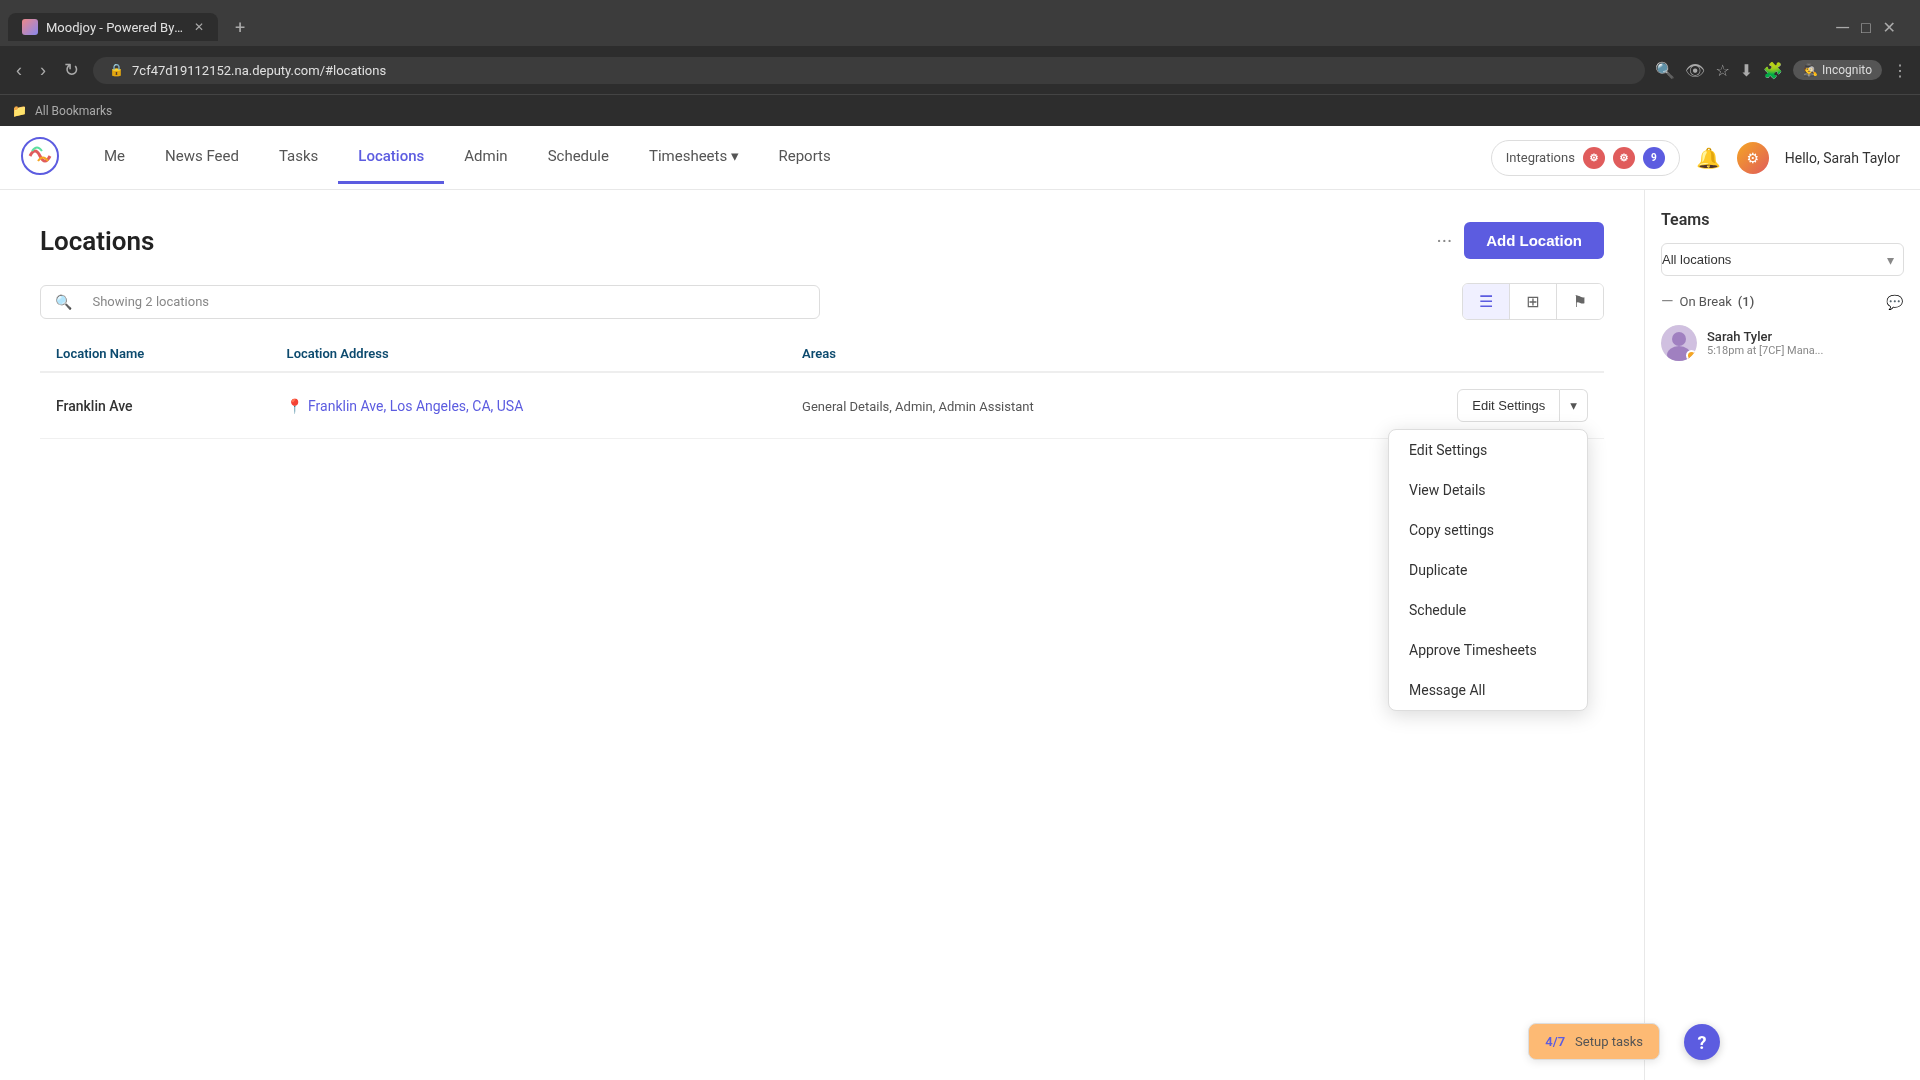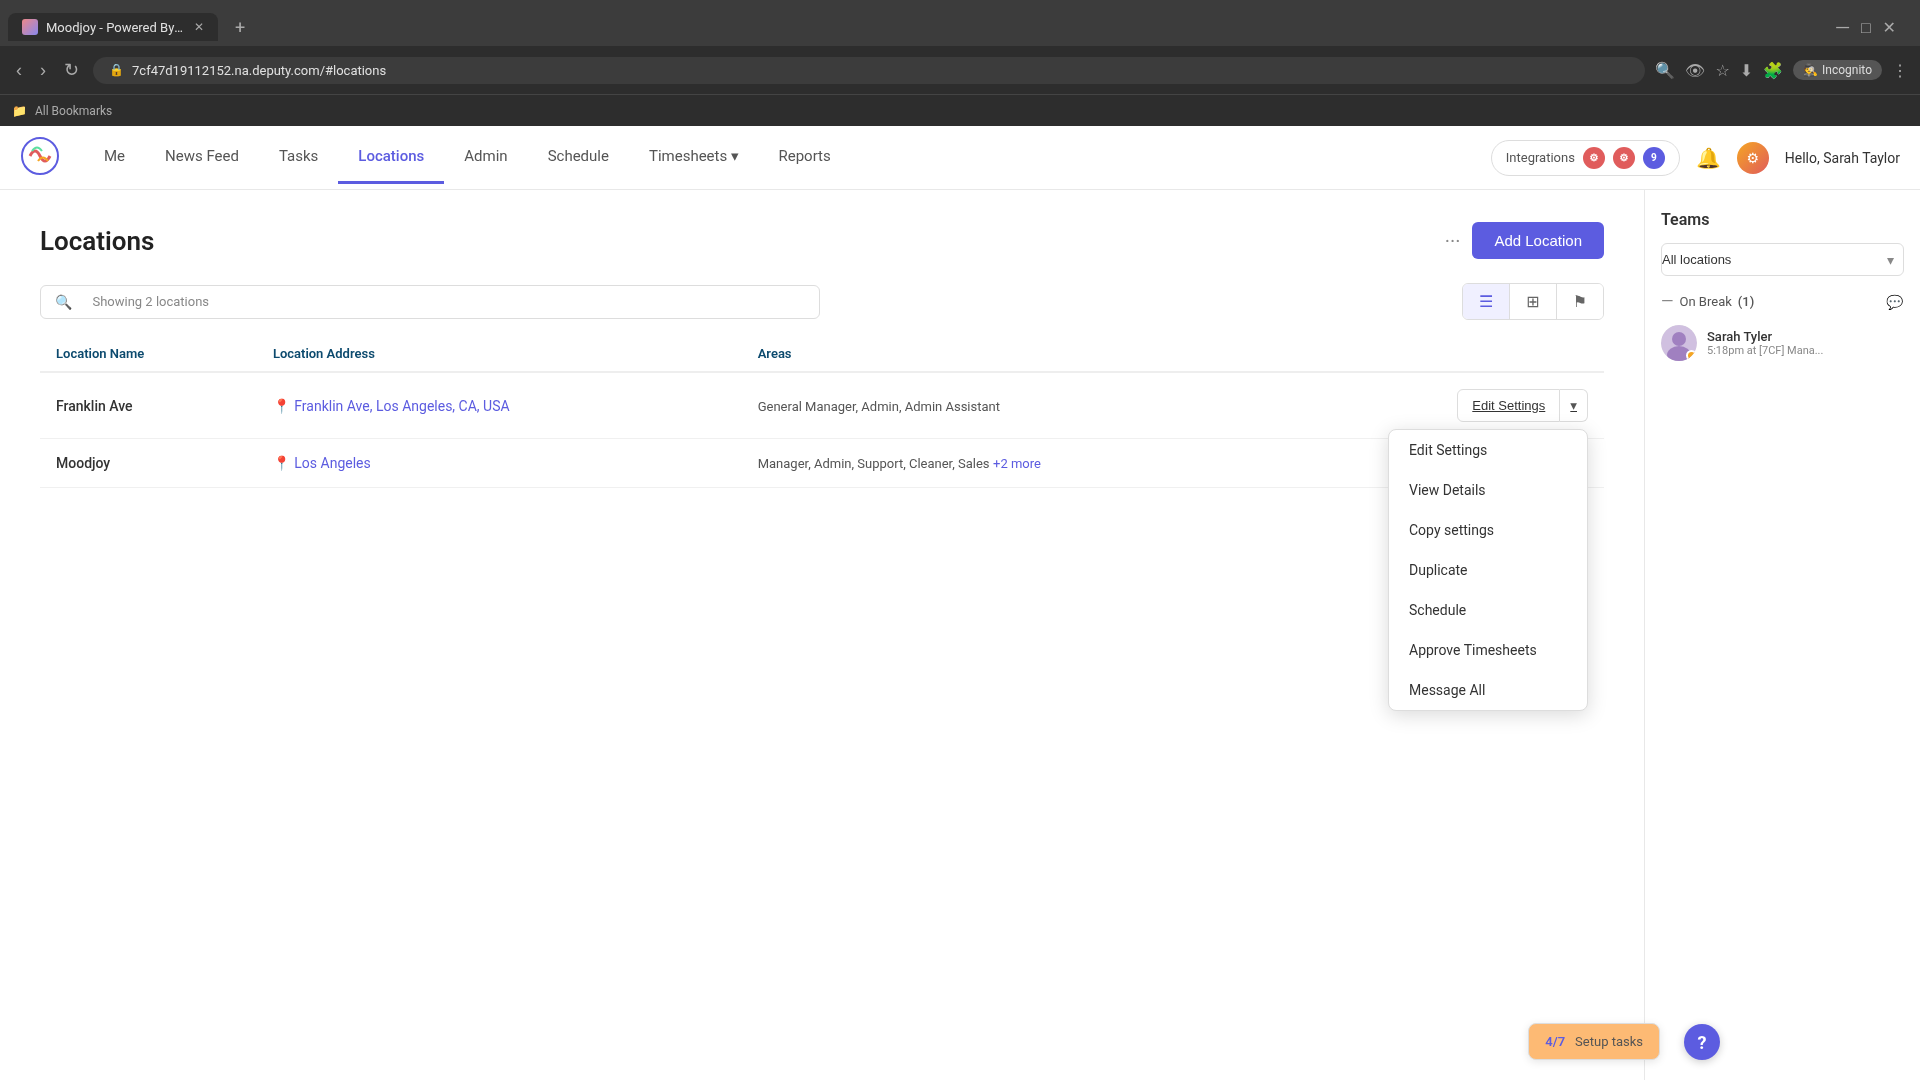--- a/index.html
+++ b/index.html
@@ -36,21 +36,21 @@
 
     
     .main-area { display: flex; flex: 1; overflow: hidden; }
     .content { flex: 1; padding: 32px 40px; overflow-y: auto; }
 
     
     .page-header { display: flex; align-items: center; justify-content: space-between; margin-bottom: 24px; }
     .page-title { font-size: 26px; font-weight: 600; color: #222; }
     .page-header-right { display: flex; align-items: center; gap: 12px; }
     .more-btn { color: #888; font-size: 20px; cursor: pointer; }
-    .add-location-btn { background: #5c5ce0; color: #fff; border: none; border-radius: 6px; padding: 10px 22px; font-size: 15px; font-weight: 400; cursor: pointer; }
+    .add-location-btn { background: #5c5ce0; color: #fff; border: none; border-radius: 6px; padding: 10px 22px; font-size: 15px; font-weight: 700; cursor: pointer; }
 
     
     .search-filter-row { display: flex; align-items: center; justify-content: space-between; margin-bottom: 16px; }
     .search-box { display: flex; align-items: center; background: #fff; border: 1px solid #ddd; border-radius: 6px; padding: 8px 14px; gap: 8px; flex: 1; max-width: 780px; }
     .search-box input { border: none; outline: none; font-size: 14px; color: #555; background: transparent; flex: 1; }
     .showing-text { font-size: 13px; color: #888; margin-left: 12px; }
     .view-toggle { display: flex; border: 1px solid #ddd; border-radius: 6px; overflow: hidden; }
     .view-btn { padding: 8px 16px; background: #fff; border: none; border-right: 1px solid #ddd; cursor: pointer; color: #666; font-size: 16px; }
     .view-btn:last-child { border-right: none; }
     .view-btn.active { background: #f0f0ff; color: #5c5ce0; }
@@ -60,21 +60,21 @@
     .locations-table thead tr { border-bottom: 2px solid #eee; }
     .locations-table th { text-align: left; padding: 10px 16px; font-size: 13px; font-weight: 600; color: #0c4a6e; text-transform: none; }
     .locations-table tbody tr { border-bottom: 1px solid #f0f0f0; }
     .locations-table td { padding: 16px; font-size: 14px; vertical-align: middle; }
     .location-name { font-weight: 500; color: #333; }
     .location-address { color: #5c5ce0; display: flex; align-items: center; gap: 4px; }
     .areas-text { color: #555; font-size: 13px; }
     .more-areas { color: #5c5ce0; font-size: 13px; }
 
     
-    .edit-settings-wrapper { display: flex; align-items: center; justify-content: flex-end; position: relative; text-decoration: underline; }
+    .edit-settings-wrapper { display: flex; align-items: center; justify-content: flex-end; position: relative; }
     .edit-settings-btn { background: #fff; border: 1px solid #ddd; border-radius: 6px 0 0 6px; padding: 8px 14px; font-size: 13px; color: #333; cursor: pointer; }
     .edit-settings-dropdown-btn { background: #fff; border: 1px solid #ddd; border-left: none; border-radius: 0 6px 6px 0; padding: 8px 10px; cursor: pointer; color: #555; }
 
     
     .dropdown-menu { position: absolute; top: 40px; right: 0; background: #fff; border: 1px solid #ddd; border-radius: 8px; box-shadow: 0 4px 20px rgba(0,0,0,0.15); min-width: 200px; z-index: 100; }
     .dropdown-item { padding: 12px 20px; font-size: 14px; color: #333; cursor: pointer; white-space: nowrap; }
 
     
     .right-sidebar { width: 276px; background: #fff; border-left: 1px solid #e8e8e8; padding: 20px 16px; flex-shrink: 0; }
     .sidebar-title { font-size: 16px; font-weight: 600; color: #333; margin-bottom: 14px; }
@@ -234,56 +234,40 @@
             <td>
               <span class="location-name">Franklin Ave</span>
             </td>
             <td>
               <span class="location-address">
                 <span style="color:#5c5ce0;">📍</span>
                 <span style="color:#5c5ce0; cursor:pointer;">Franklin Ave, Los Angeles, CA, USA</span>
               </span>
             </td>
             <td>
-              <span class="areas-text">General Manager, Admin, Admin Assistant</span>
+              <span class="areas-text">General Details, Admin, Admin Assistant</span>
             </td>
             <td>
               <div class="edit-settings-wrapper">
                 <button class="edit-settings-btn">Edit Settings</button>
                 <button class="edit-settings-dropdown-btn">▾</button>
 
                 <div class="dropdown-menu">
                   <div class="dropdown-item">Edit Settings</div>
                   <div class="dropdown-item">View Details</div>
                   <div class="dropdown-item">Copy settings</div>
                   <div class="dropdown-item">Duplicate</div>
                   <div class="dropdown-item">Schedule</div>
                   <div class="dropdown-item">Approve Timesheets</div>
                   <div class="dropdown-item">Message All</div>
                 </div>
               </div>
             </td>
           </tr>
 
-          <tr>
-            <td>
-              <span class="location-name">Moodjoy</span>
-            </td>
-            <td>
-              <span class="location-address">
-                <span style="color:#5c5ce0;">📍</span>
-                <span style="color:#5c5ce0; cursor:pointer;">Los Angeles</span>
-              </span>
-            </td>
-            <td>
-              <span class="areas-text">Manager, Admin, Support, Cleaner, Sales</span>
-              <span class="more-areas" style="cursor:pointer;">+2 more</span>
-            </td>
-            <td></td>
-          </tr>
         </tbody>
       </table>
     </div>
 
     <div class="right-sidebar">
       <div class="sidebar-title">Teams</div>
       <div class="sidebar-dropdown-wrapper">
         <select>
           <option>All locations</option>
         </select>

